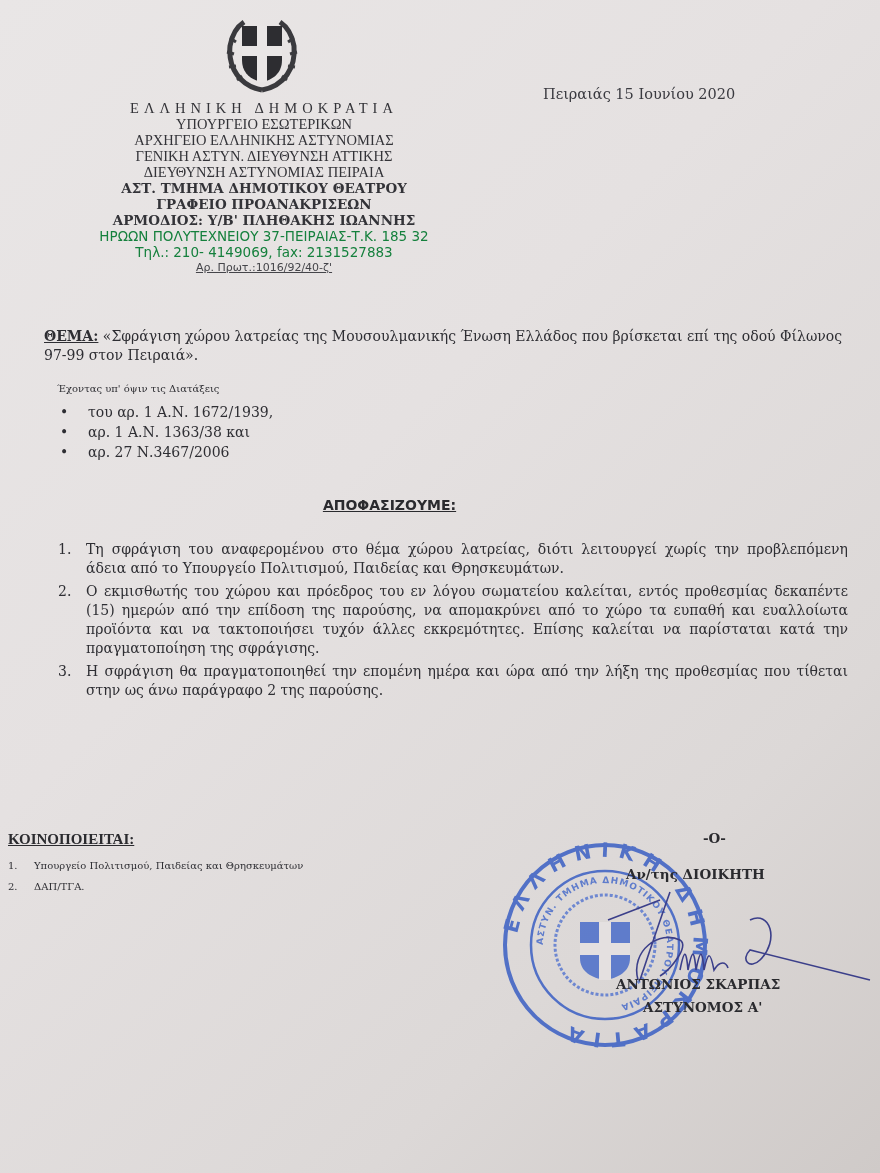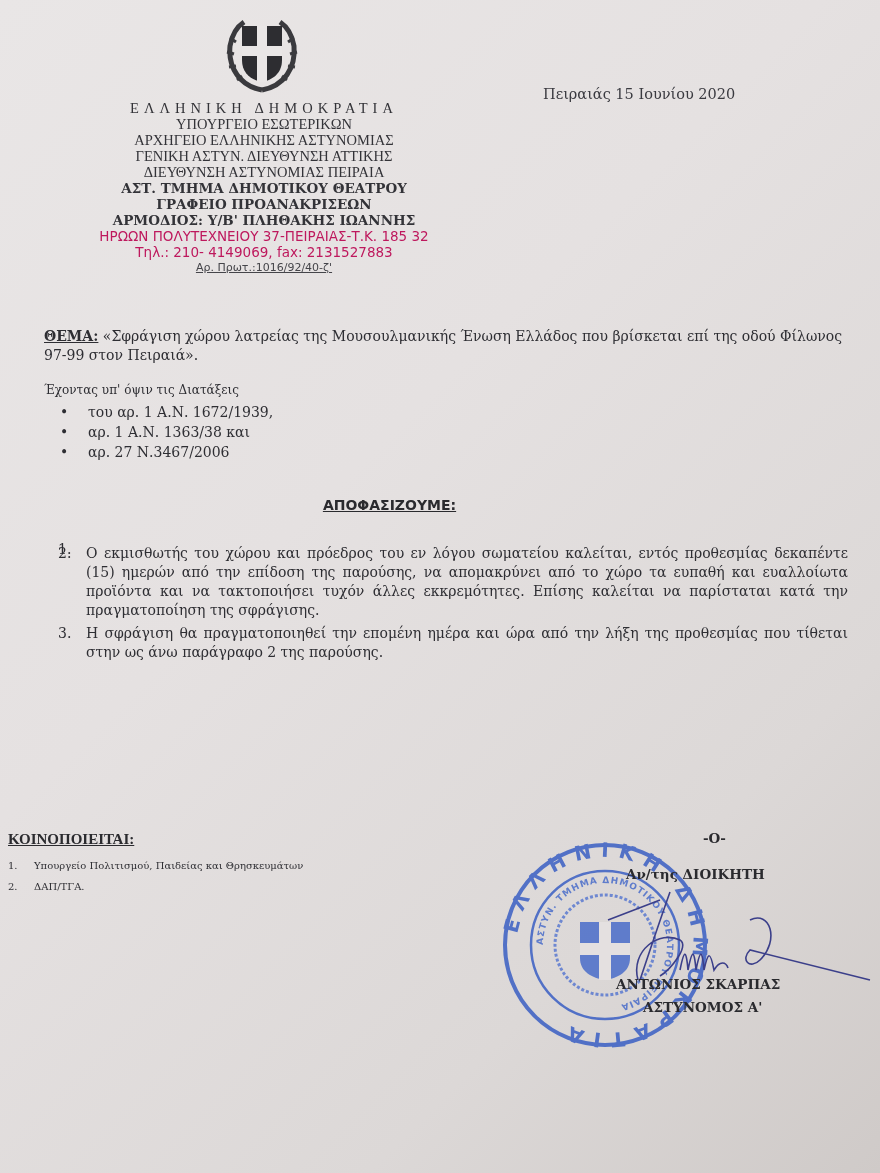--- a/index.html
+++ b/index.html
@@ -10,27 +10,27 @@
     color: #2a2a2e;
     position: relative;
   }
   .page { position: absolute; left: 0; top: 0; width: 880px; height: 1173px; border-radius: 29px; }
   .abs { position: absolute; white-space: nowrap; }
   .emblem { left: 220px; top: 12px; width: 84px; height: 84px; }
   .hdr { left: 44px; width: 440px; text-align: center; font-family: "Liberation Serif", serif; font-size: 14.5px; line-height: 16px; color: #333338; }
   .hdr .l { display: block; }
   .hdr .spaced { letter-spacing: 5px; }
   .hdr .bold { font-weight: bold; font-family: "DejaVu Serif", serif; font-size: 13.5px; }
-  .hdr .addr { font-family: "DejaVu Sans", sans-serif; font-size: 13.5px; color: #be185d; }
+  .hdr .addr { font-family: "DejaVu Sans", sans-serif; font-size: 13.5px; color: #15803d; }
   .hdr .prot { text-decoration: underline; font-family: "DejaVu Sans", sans-serif; font-size: 11px; color: #45454a; }
   .date { left: 543px; top: 86px; font-size: 14.5px; color: #3a3a40; }
   .body-text { font-family: "DejaVu Serif", serif; font-size: 14px; color: #2e2e33; }
   .subject { left: 44px; top: 327px; width: 800px; line-height: 19px; white-space: normal; }
   .subject .label { font-weight: bold; text-decoration: underline; }
-  .intro { left: 44px; top: 383px; font-size: 12px; text-align: right; }
+  .intro { left: 57px; top: 383px; font-size: 10px; text-align: right; }
   .bullets { left: 60px; top: 402px; margin: 0; padding: 0; list-style: none; font-size: 14px; line-height: 20px; }
   .bullets li::before { content: "\2022"; display: inline-block; width: 28px; }
   .decide { left: 0; width: 779px; top: 497px; text-align: center; font-weight: bold; font-size: 14px; text-decoration: underline; font-family: "DejaVu Sans", sans-serif; }
   .decisions { left: 58px; top: 540px; width: 790px; margin: 0; padding: 0; list-style: none; white-space: normal; }
   .decisions li { position: relative; padding-left: 28px; line-height: 19px; font-size: 14px; text-align: justify; margin-bottom: 0; }
   .decisions li .num { position: absolute; left: 0; top: 0; }
   .cc-title { left: 8px; top: 831px; font-weight: bold; font-size: 15px; text-decoration: underline; font-family: "Liberation Serif", serif; }
   .cc-list { left: 4px; top: 851px; margin: 4px; padding: 0; list-style: none; font-size: 10px; line-height: 21px; }
   .cc-list li .num { display: inline-block; width: 26px; }
   .sig { font-family: "DejaVu Serif", serif; font-weight: bold; font-size: 13.5px; color: #2a2a2e; }
@@ -75,20 +75,21 @@
     <li>του αρ. 1 Α.Ν. 1672/1939,</li>
     <li>αρ. 1 Α.Ν. 1363/38 και</li>
     <li>αρ. 27 Ν.3467/2006</li>
   </ul>
 
   <div class="abs decide">ΑΠΟΦΑΣΙΖΟΥΜΕ:</div>
 
   <ol class="abs body-text decisions">
     <li style="margin-bottom:4px;">
       <span class="num">1.</span>
+      <span>Τη σφράγιση του αναφερομένου στο θέμα χώρου λατρείας, διότι λειτουργεί χωρίς την προβλεπόμενη άδεια από το Υπουργείο Πολιτισμού, Παιδείας και Θρησκευμάτων.</span>
     </li>
     <li style="margin-bottom:4px;">
       <span class="num">2.</span>
       <span>Ο εκμισθωτής του χώρου και πρόεδρος του εν λόγου σωματείου καλείται, εντός προθεσμίας δεκαπέντε (15) ημερών από την επίδοση της παρούσης, να απομακρύνει από το χώρο τα ευπαθή και ευαλλοίωτα προϊόντα και να τακτοποιήσει τυχόν άλλες εκκρεμότητες. Επίσης καλείται να παρίσταται κατά την πραγματοποίηση της σφράγισης.</span>
     </li>
     <li>
       <span class="num">3.</span>
       <span>Η σφράγιση θα πραγματοποιηθεί την επομένη ημέρα και ώρα από την λήξη της προθεσμίας που τίθεται στην ως άνω παράγραφο 2 της παρούσης.</span>
     </li>
   </ol>

